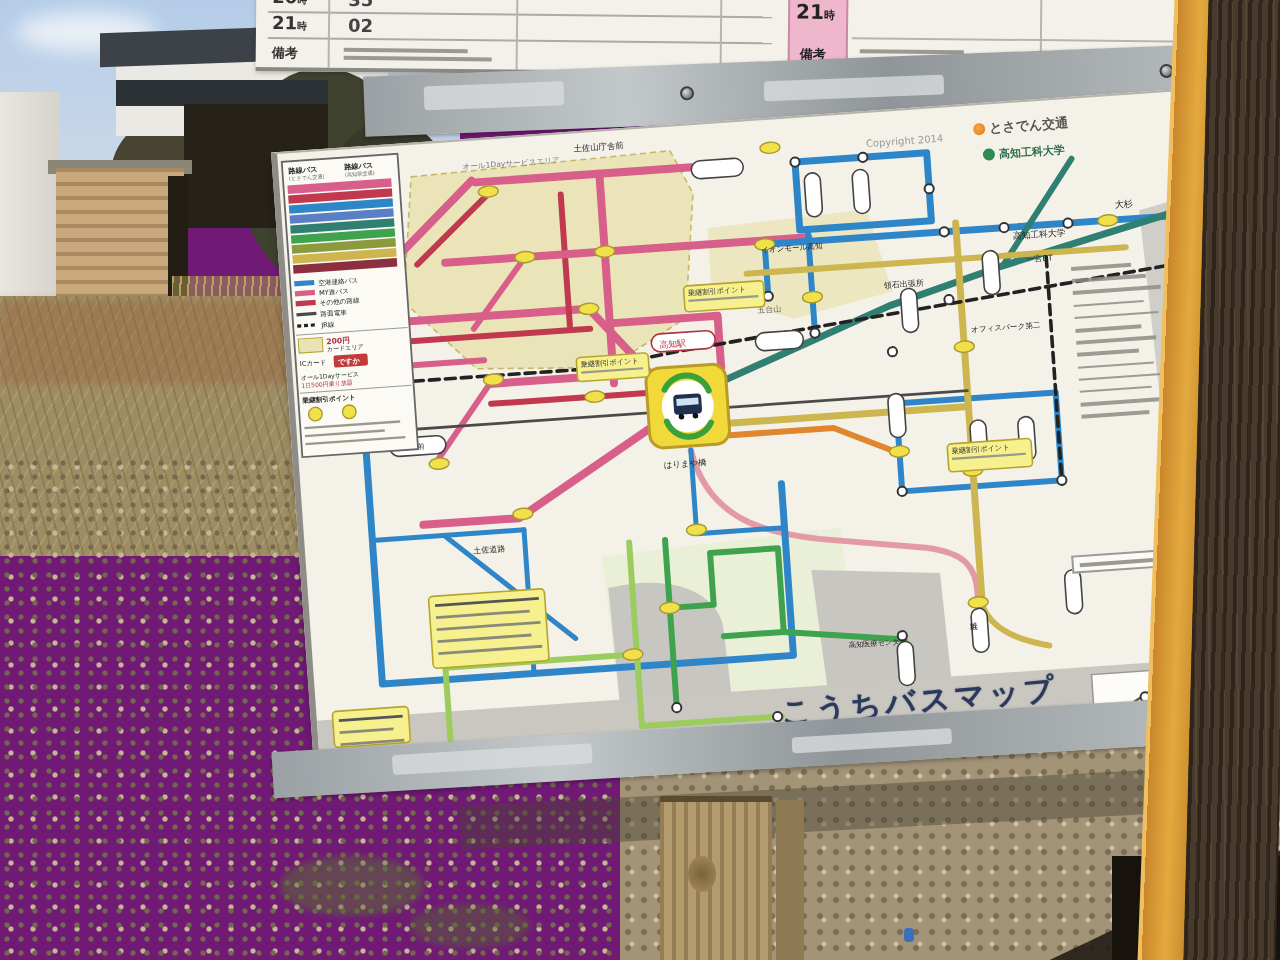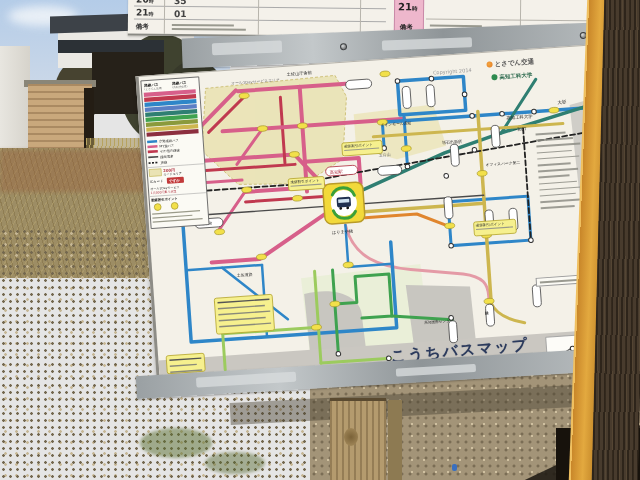--- a/index.html
+++ b/index.html
@@ -1,18 +1,18 @@
 <!DOCTYPE html>
 <html style="--c-pink: #d75f8a; --c-crimson: #c0394f; --c-salmon: #e49aa6; --c-blue: #2e86c8; --c-teal: #2f7f72; --c-green: #3fa24f; --c-lightgreen: #9ccb5e; --c-gold: #cdb64f; --c-orange: #e0862e; --c-jr: #222222; --c-tram: #4a4a4a; --c-stopYellow: #f2e04a; --c-hubYellow: #f2d93a; --c-hubGreen: #3aa03a; --c-calloutYellow: #f6f08e; --c-zoneKhaki: #eae3b4; --c-zoneKhaki2: #ece6bc; --c-zoneGreen: #e2ecca; --c-sea: #cac7c1; --c-water: #c8c6c0; --c-grayland: #d0cec8; --c-titleNavy: #2b3a5c; --c-icRed: #c23a3a; --c-operatorOrange: #e07820; --c-universityGreen: #2e6b4f;"><head>
 <meta charset="utf-8">
 <style>
   html,body{margin:0;padding:0;background:#777;}
   *{box-sizing:border-box;}
   .photo{position:relative;width:640px;height:480px;overflow:hidden;
-         font-family:"DejaVu Sans","Liberation Sans",sans-serif;background:#e5e5e5;}
+         font-family:"DejaVu Sans","Liberation Sans",sans-serif;background:#701a75;}
   .abs{position:absolute;}
 
   
   .sky{left:0;top:0;width:230px;height:95px;background:linear-gradient(180deg,#b4cce8,#cdd9e8);}
   .cloud{left:8px;top:6px;width:70px;height:20px;background:#eef3f8;border-radius:50%;filter:blur(5px);opacity:.9;}
   .left-wall{left:0;top:46px;width:30px;height:125px;background:linear-gradient(90deg,#e8e6e0,#d6d3cb);}
   .house-roof{left:50px;top:14px;width:150px;height:17px;background:#3d4248;transform:skewY(-2deg);}
   .house-wall{left:58px;top:24px;width:136px;height:44px;background:#ebe9e4;}
   .carport{left:58px;top:40px;width:106px;height:13px;background:#2c3136;}
   .carport-dark{left:92px;top:52px;width:72px;height:62px;background:#262119;}
@@ -121,21 +121,21 @@
   <div class="abs weeds2"></div>
 
   <div class="abs timetable">
 
     <div class="tt-row" style="top:4px;">
       <span class="tt-hour"><span>20</span><small>時</small></span>
       <span class="tt-min">35</span>
     </div>
     <div class="tt-row" style="top:17px;">
       <span class="tt-hour"><span>21</span><small>時</small></span>
-      <span class="tt-min">01</span>
+      <span class="tt-min">02</span>
     </div>
     <div class="tt-row" style="top:30px;border-bottom:none;">
       <span class="tt-note-label">備考</span>
       <span class="bar" style="left:38px;top:4px;width:62px;"></span>
       <span class="bar" style="left:38px;top:8px;width:74px;"></span>
     </div>
     <div class="tt-line" style="left:36px;top:3px;width:1px;height:41px;"></div>
     <div class="tt-line" style="left:130px;top:3px;width:1px;height:41px;"></div>
     <div class="tt-line" style="left:232px;top:3px;width:1px;height:41px;"></div>
     <div class="tt-pink" style="background:#eeb7cc;border:1px solid #c98aa8;">

